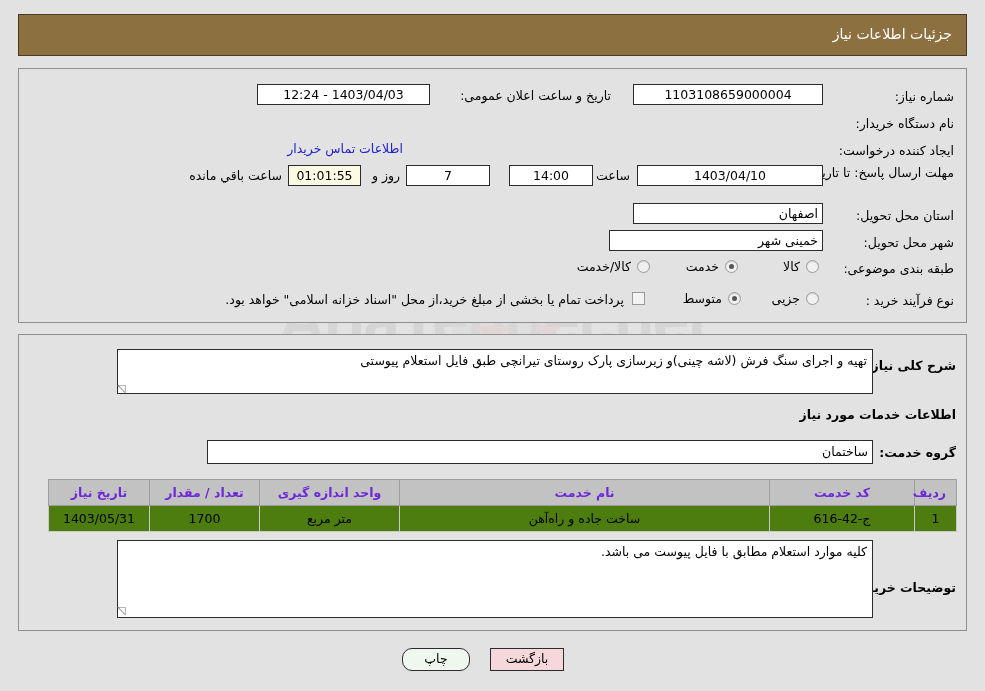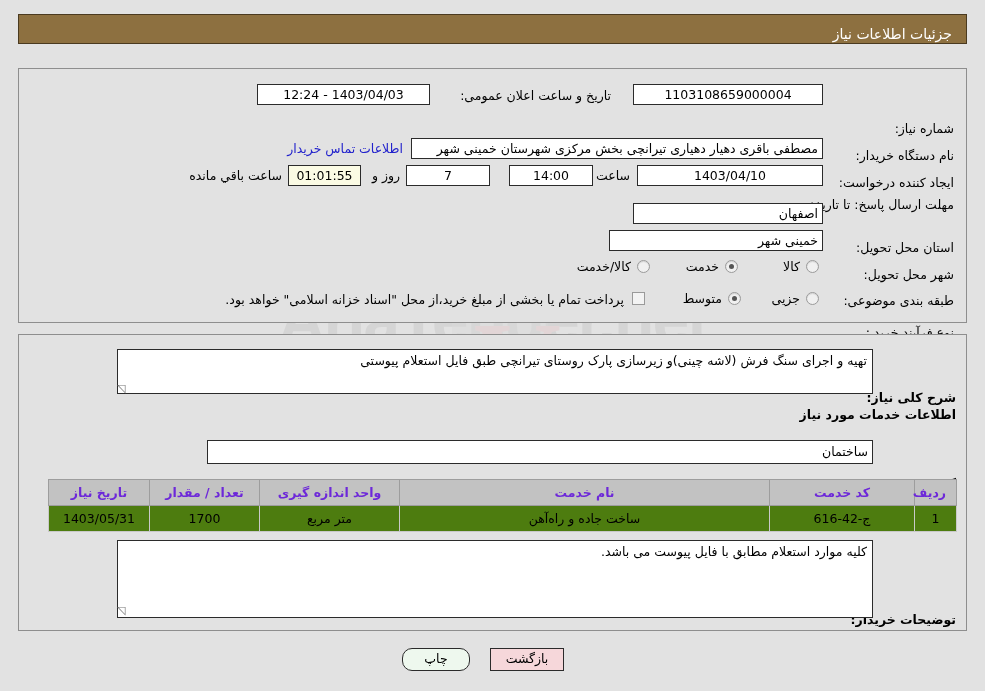--- a/index.html
+++ b/index.html
@@ -37,21 +37,21 @@
     position: absolute; left: 174px; top: 2px;
     width: 96px; height: 110px;
     background: #c8c8c8;
     opacity:.55;
     clip-path: polygon(50% 0%, 100% 18%, 100% 60%, 50% 100%, 0% 60%, 0% 18%);
   }
 
   
   .titlebar {
     position: absolute; top: 14px; right: 18px;
-    width: 949px; height: 30px;
+    width: 949px; height: 42px;
     background: #8d7040;
     border: 1px solid #4a3a20;
     z-index: 3;
   }
   .titlebar-text {
     position: absolute; right: 14px; top: 11px;
     color: #ffffff; font-size: 14px;
   }
 
   
@@ -65,21 +65,20 @@
   #panel-bottom { right: 18px; top: 334px; width: 949px; height: 297px; }
 
   
   .lbl {
     position: absolute;
     font-size: 12.5px;
     color: #000;
     text-align: right;
     line-height: 15px;
     white-space: nowrap;
-    margin-top: 32px;
   }
   .lbl.bold { font-weight: bold; }
   .fld {
     position: absolute;
     background: #ffffff;
     border: 1px solid #2b2b2b;
     font-size: 12.5px;
     color: #000;
     line-height: 18px;
     height: 21px;
@@ -228,21 +227,20 @@
 
   <div class="lbl" style="right:12px; top:20px; width:120px;">شماره نیاز:</div>
   <div class="fld" style="right:143px; top:15px; width:190px;">1103108659000004</div>
 
   <div class="inline-lbl" style="right:355px; top:16px;">تاریخ و ساعت اعلان عمومی:</div>
   <div class="fld" style="right:536px; top:15px; width:173px;margin-left:8px;">1403/04/03 - 12:24</div>
 
   <div class="lbl" style="right:12px; top:47px; width:120px;">نام دستگاه خریدار:</div>
 
   <div class="lbl" style="right:12px; top:74px; width:125px;">ایجاد کننده درخواست:</div>
-  <div class="fld rtl-start" style="right:143px; top:69px; width:412px;">مصطفی باقری دهیار  دهیاری تیرانچی بخش مرکزی شهرستان خمینی شهر</div>
   <div class="link" style="right:563px; top:69px;">اطلاعات تماس خریدار</div>
 
   <div class="lbl" style="right:12px; top:96px; width:110px;">مهلت ارسال پاسخ: تا تاریخ:</div>
   <div class="fld" style="right:143px; top:96px; width:186px;">1403/04/10</div>
   <div class="inline-lbl" style="right:336px; top:96px;">ساعت</div>
   <div class="fld" style="right:373px; top:96px; width:84px;">14:00</div>
   <div class="fld" style="right:476px; top:96px; width:84px;">7</div>
   <div class="inline-lbl" style="right:566px; top:96px;">روز و</div>
   <div class="fld countdown" style="right:605px; top:96px; width:73px;">01:01:55</div>
   <div class="inline-lbl" style="right:684px; top:96px;">ساعت باقي مانده</div>

